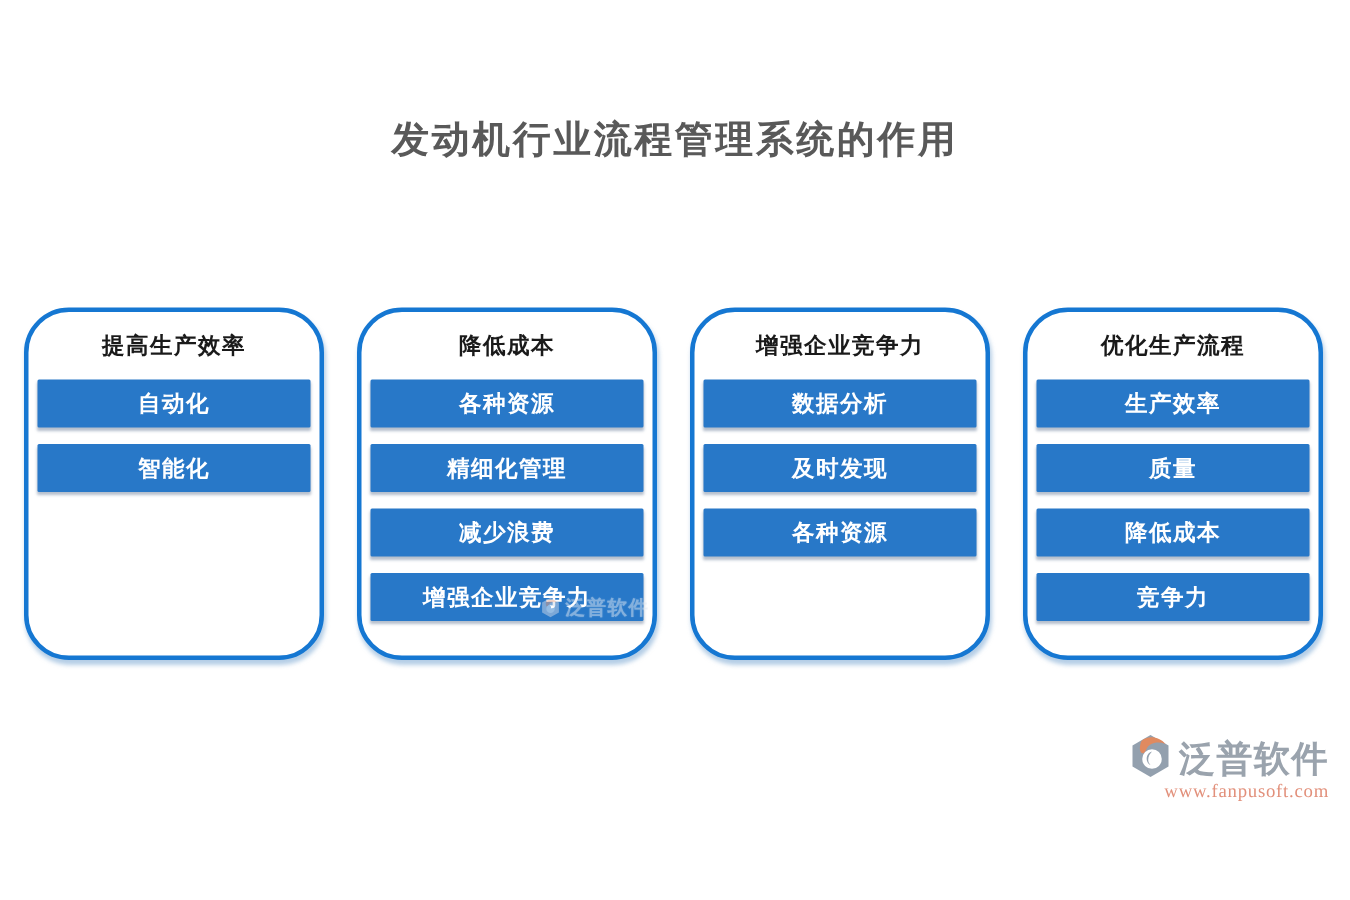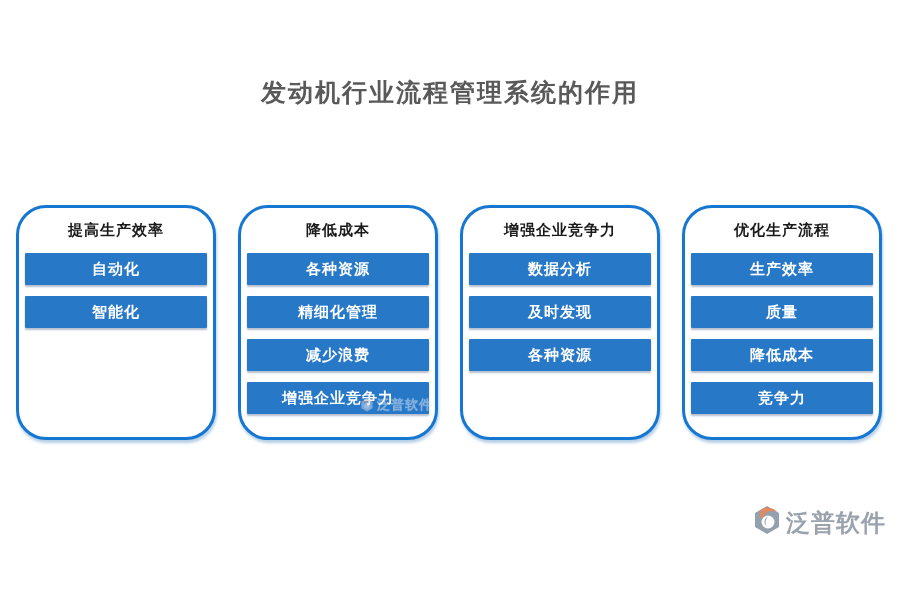--- a/index.html
+++ b/index.html
@@ -174,15 +174,16 @@
   <div class="brand-footer">
     <div class="brand-line">
       <svg width="30" height="30" viewBox="0 0 30 30">
         <path d="M15 1 L27 8 L27 22 L15 29 L3 22 L3 8 Z" fill="#93a0ae"></path>
         <path d="M9 5 C13 1, 21 2, 25 7 C20 5, 14 6, 12 11 C10 16, 6 12, 9 5 Z" fill="#e08a60"></path>
         <circle cx="16" cy="17" r="6.5" fill="#ffffff"></circle>
         <path d="M16 12 C12 13, 11 19, 15 21 C12 18, 14 14, 16 12 Z" fill="#93a0ae"></path>
       </svg>
       <span class="brand-name">泛普软件</span>
     </div>
+    <div class="brand-url">www.fanpusoft.com</div>
   </div>
 
 </div>
 
 </body></html>

